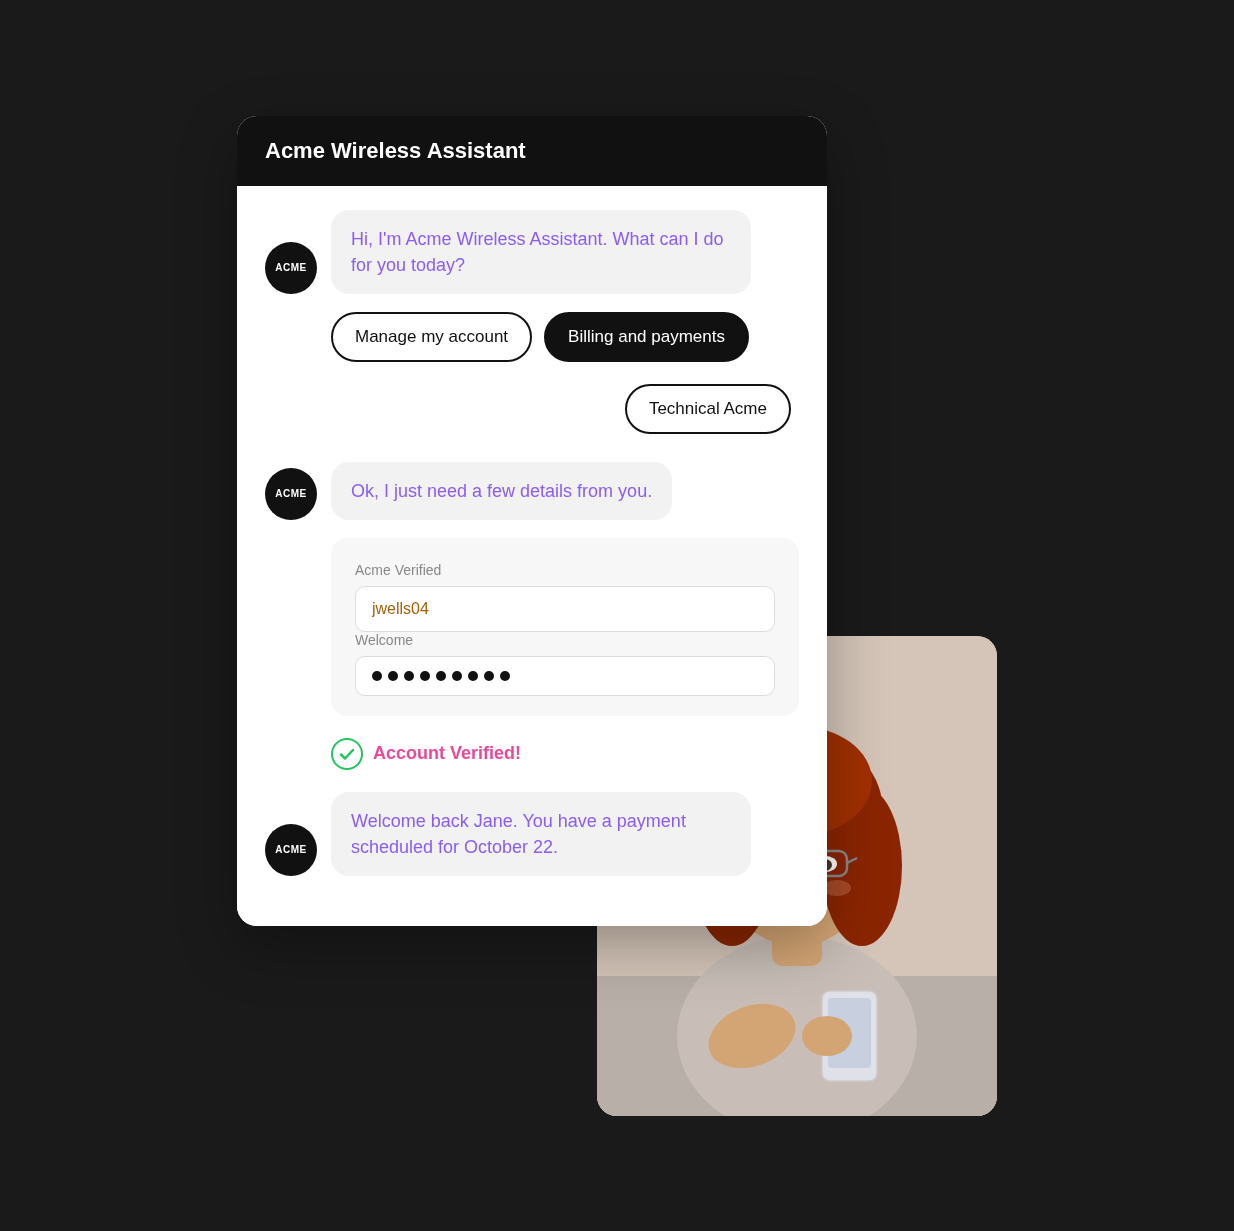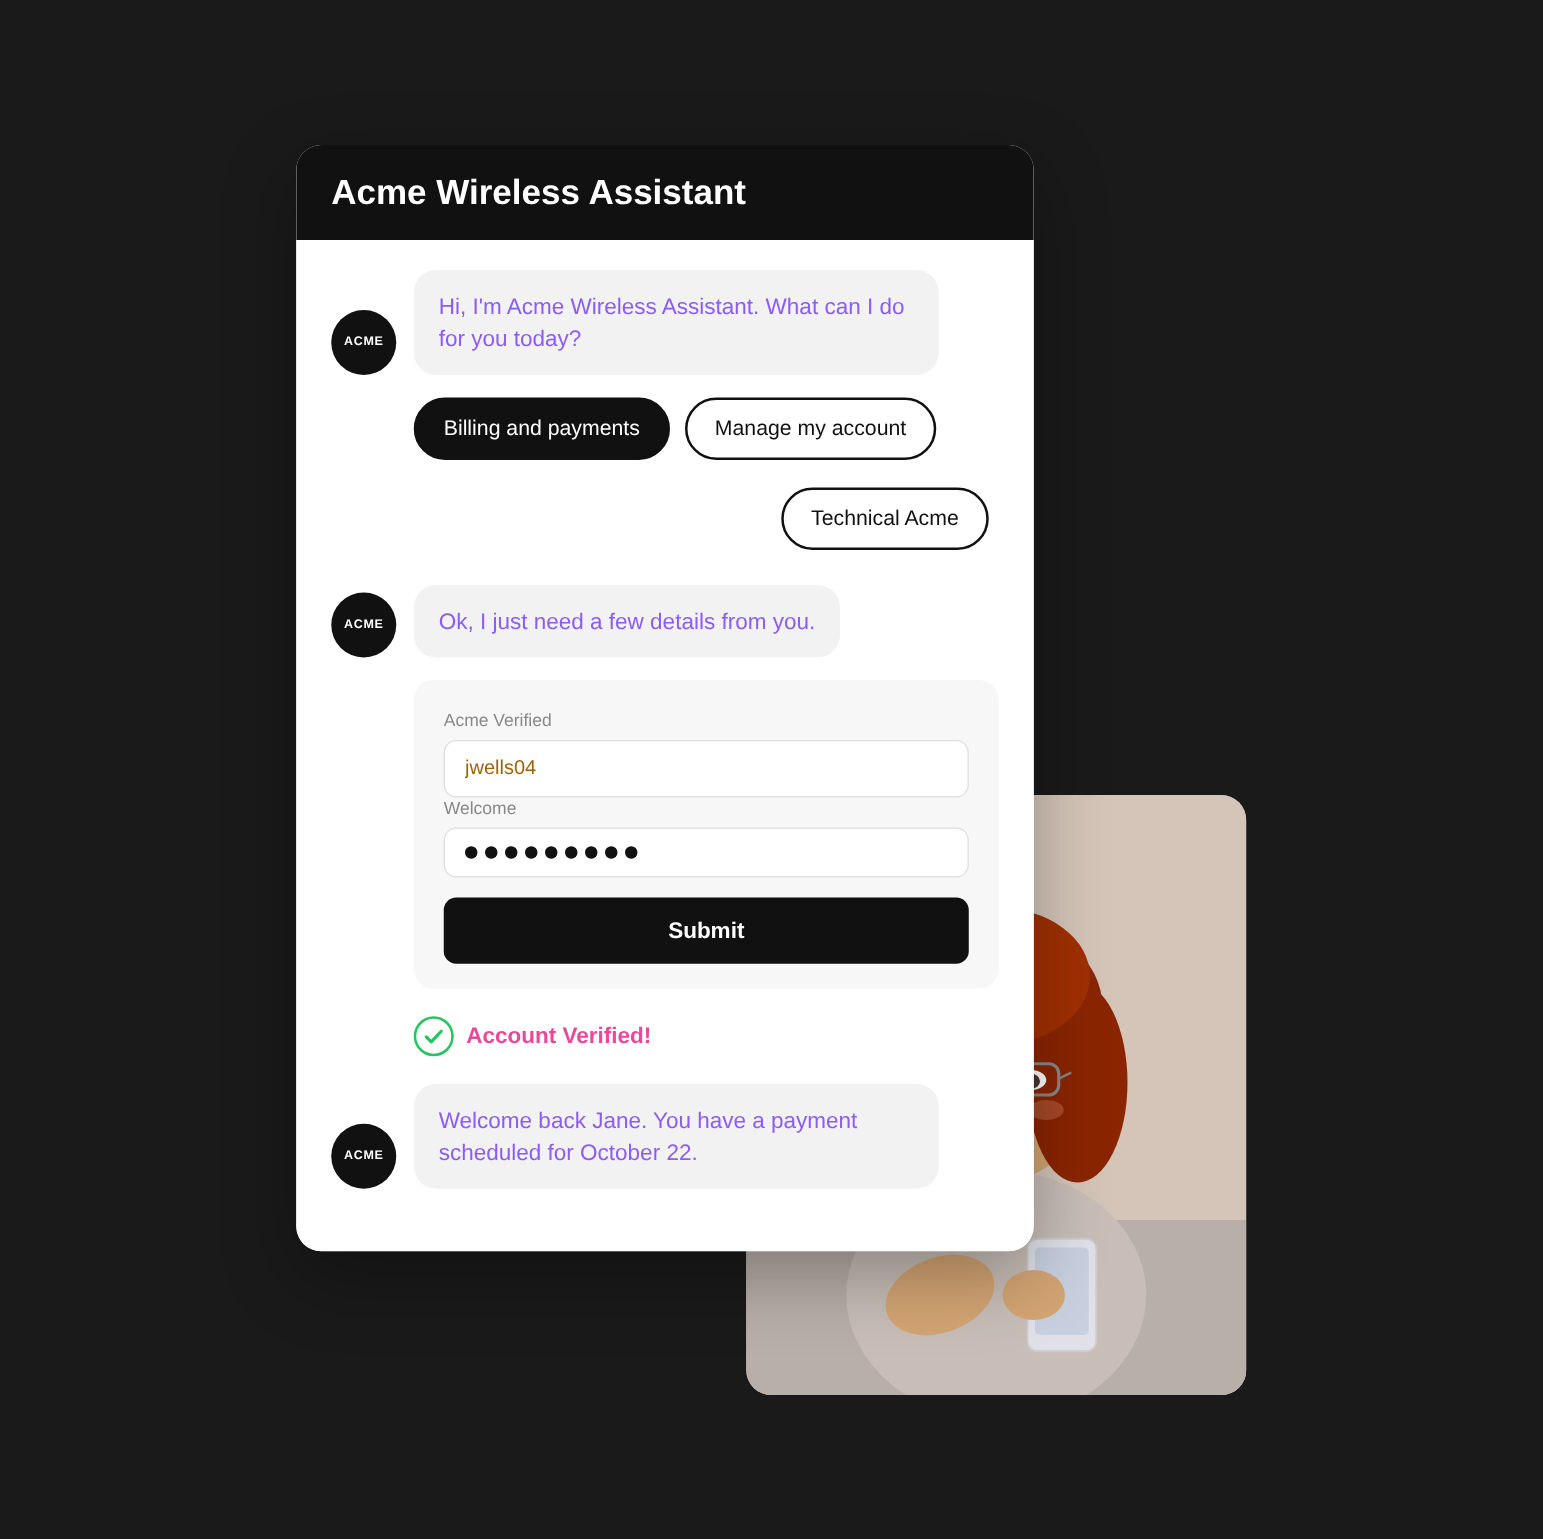--- a/index.html
+++ b/index.html
@@ -32,21 +32,21 @@
       z-index: 2;
     }
 
     .chat-header {
       background: #111;
       padding: 22px 28px;
     }
 
     .chat-header-title {
       color: #fff;
-      font-size: 28px;
+      font-size: 22px;
       font-weight: 700;
     }
 
     .chat-body {
       padding: 24px 28px 32px;
       background: #fff;
     }
 
     
     .message-row {
@@ -230,22 +230,22 @@
       <div class="message-row">
         <div class="acme-avatar">
           <span>ACME</span>
         </div>
         <div class="message-bubble">
           <span>Hi, I'm Acme Wireless Assistant. What can I do for you today?</span>
         </div>
       </div>
 
       <div class="options-row">
+        <button class="option-btn">Manage my account</button>
         <button class="option-btn selected">Billing and payments</button>
-        <button class="option-btn">Manage my account</button>
       </div>
 
       <div class="options-row-right">
         <button class="option-btn">Technical Acme</button>
       </div>
 
       <div class="message-row">
         <div class="acme-avatar">
           <span>ACME</span>
         </div>
@@ -262,21 +262,20 @@
           <span class="dot"></span>
           <span class="dot"></span>
           <span class="dot"></span>
           <span class="dot"></span>
           <span class="dot"></span>
           <span class="dot"></span>
           <span class="dot"></span>
           <span class="dot"></span>
           <span class="dot"></span>
         </div>
-        <button class="submit-btn">Submit</button>
       </div>
 
       <div class="verified-row">
         <div class="verified-icon">
           <svg width="18" height="18" viewBox="0 0 18 18" fill="none">
             <path d="M3 9.5L7 13.5L15 5" stroke="#22c55e" stroke-width="2.5" stroke-linecap="round" stroke-linejoin="round"></path>
           </svg>
         </div>
         <span class="verified-text">Account Verified!</span>
       </div>

